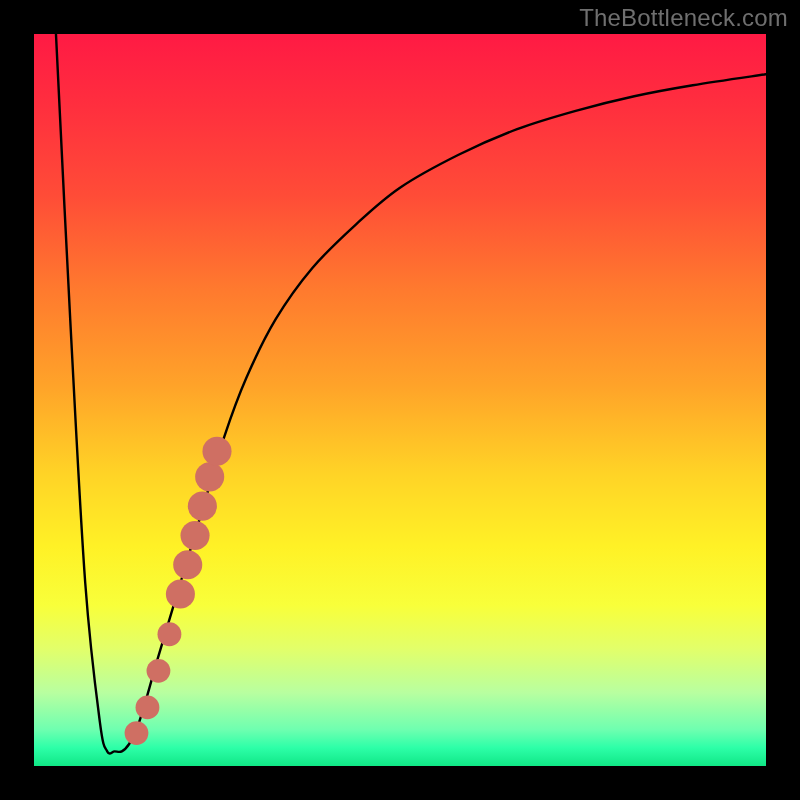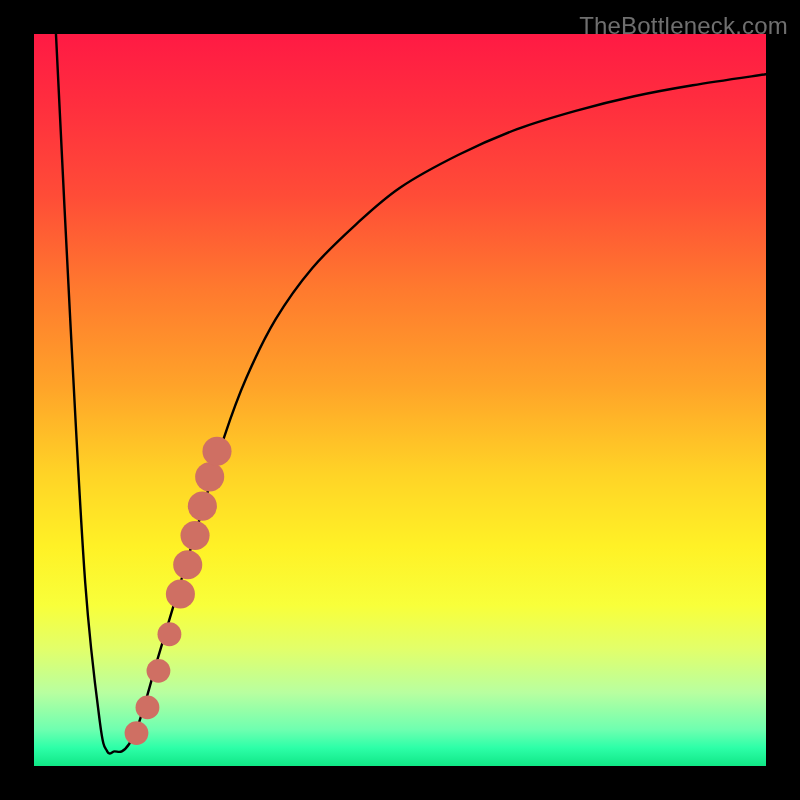--- a/index.html
+++ b/index.html
@@ -28,21 +28,20 @@
   .attribution {
     position: absolute;
     top: 4px;
     right: 12px;
     color: #6f6f6f;
     font-size: 24px;
     font-weight: 400;
     letter-spacing: 0.2px;
     z-index: 10;
     user-select: none;
-    margin-top: 8px;
   }
   svg { display: block; }
 </style>
 </head>
 <body>
 
 <div class="frame">
   <div class="attribution">TheBottleneck.com</div>
 
   <div class="plot">

